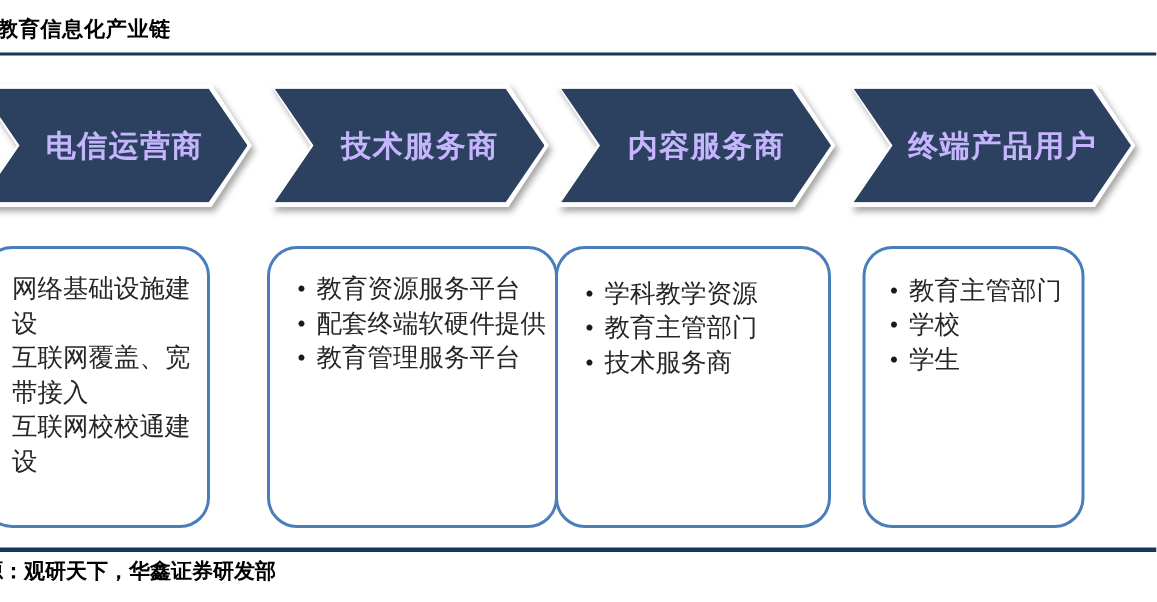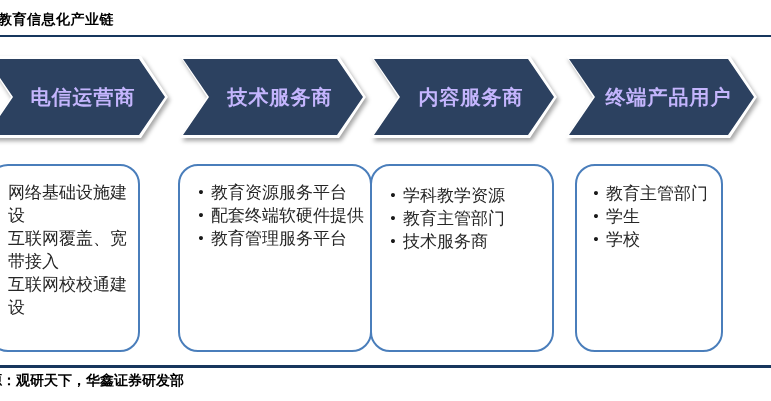--- a/index.html
+++ b/index.html
@@ -120,21 +120,21 @@
     <ul class="items">
       <li class="item">学科教学资源</li>
       <li class="item">教育主管部门</li>
       <li class="item">技术服务商</li>
     </ul>
   </div>
 
   <div class="box b4">
     <ul class="items">
       <li class="item">教育主管部门</li>
+      <li class="item">学校</li>
       <li class="item">学生</li>
-      <li class="item">学校</li>
     </ul>
   </div>
 
   <div class="rule rule-bottom"></div>
   <div class="source-line">源：观研天下，华鑫证券研发部</div>
 
 </div>
 
 </body></html>

